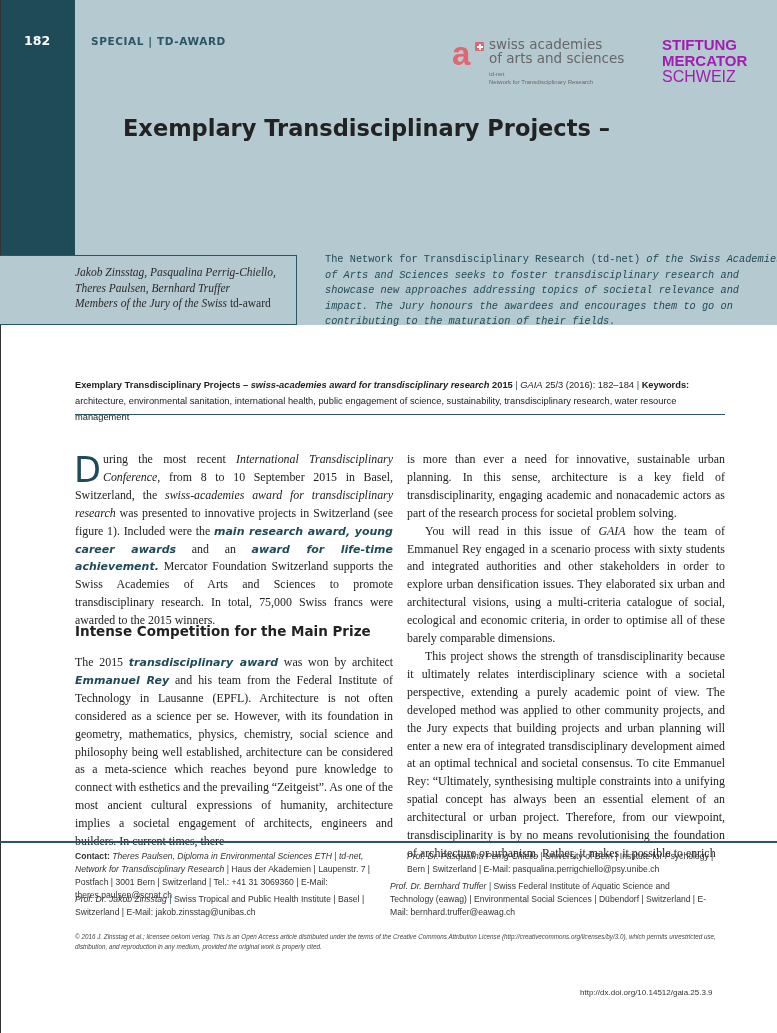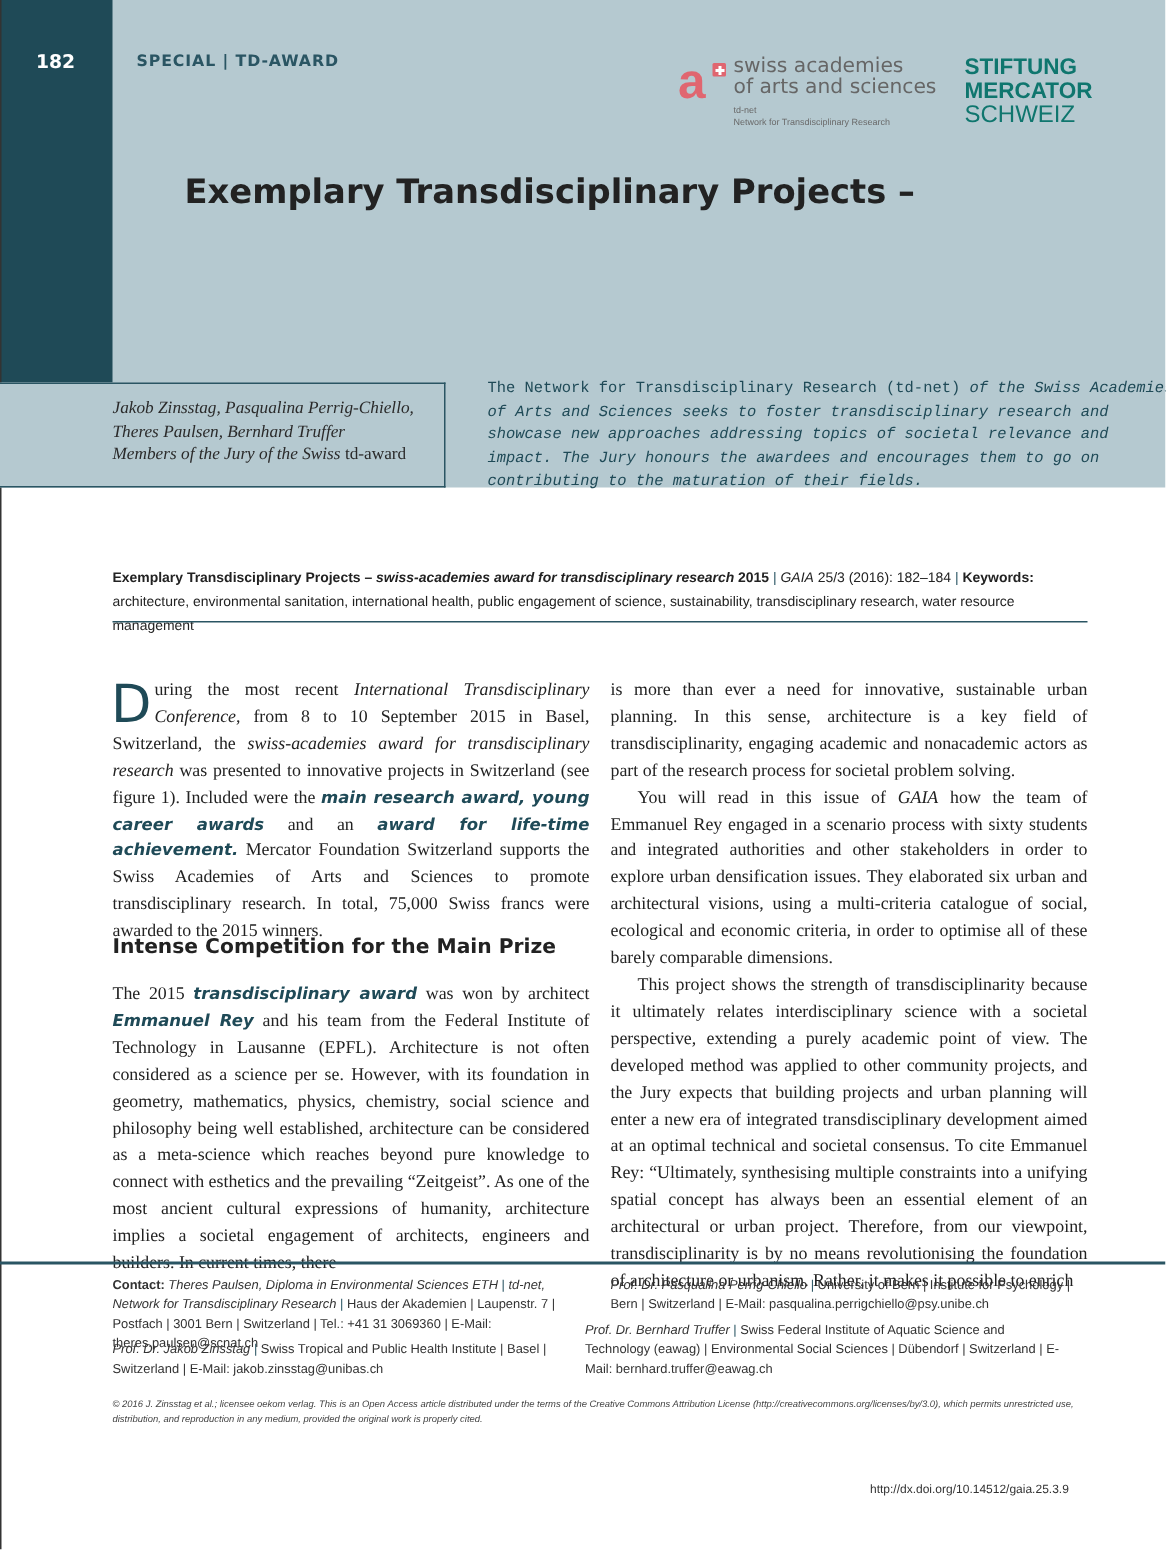--- a/index.html
+++ b/index.html
@@ -12,21 +12,21 @@
   .dark-tab { position: absolute; left: 0; top: 0; width: 75px; height: 255px; background: #1f4a57; }
   .page-num { position: absolute; left: 24px; top: 33px; color: #fff; font-family: "DejaVu Sans", sans-serif; font-weight: bold; font-size: 12.5px; }
   .section-label { position: absolute; left: 91px; top: 35px; color: #2a5563; font-family: "DejaVu Sans", sans-serif; font-weight: bold; font-size: 10.5px; letter-spacing: 0.6px; }
 
   .logo-a { position: absolute; left: 452px; top: 37px; font-family: "Liberation Sans", sans-serif; font-size: 33px; font-weight: bold; color: #e06670; line-height: 1; }
   .logo-cross { position: absolute; left: 475px; top: 42px; width: 9px; height: 9px; background: #e06670; border-radius: 1px; }
   .logo-cross::before { content: ""; position: absolute; left: 3.5px; top: 1.5px; width: 2px; height: 6px; background: #fff; }
   .logo-cross::after { content: ""; position: absolute; left: 1.5px; top: 3.5px; width: 6px; height: 2px; background: #fff; }
   .logo-sa { position: absolute; left: 489px; top: 37px; font-family: "DejaVu Sans", sans-serif; font-size: 13.5px; color: #666; line-height: 14px; }
   .logo-tdnet { position: absolute; left: 489px; top: 70px; font-family: "Liberation Sans", sans-serif; font-size: 6px; color: #6a6a6a; line-height: 8px; }
-  .logo-merc { position: absolute; left: 643px; top: 37px; font-family: "Liberation Sans", sans-serif; font-size: 15px; color: #0f766e; line-height: 16px; }
+  .logo-merc { position: absolute; left: 662px; top: 37px; font-family: "Liberation Sans", sans-serif; font-size: 15px; color: #a21caf; line-height: 16px; }
   .logo-merc .b { font-weight: bold; display: block; }
   .logo-merc .n { display: block; font-size: 16px; }
 
   .title { position: absolute; left: 123px; top: 114px; font-family: "DejaVu Sans", sans-serif; font-weight: bold; font-size: 22.5px; line-height: 29px; color: #222; }
   .title i { font-style: italic; }
 
   .author-box { position: absolute; left: 0; top: 255px; width: 297px; height: 70px; border-top: 1.5px solid #2a5563; border-right: 1.5px solid #2a5563; border-bottom: 1.5px solid #2a5563; background: #b5c9d0; }
   .authors { position: absolute; left: 75px; top: 265px; font-style: italic; font-size: 11.5px; line-height: 15.5px; color: #2a2a2a; }
   .authors .up { font-style: normal; }
   .intro { position: absolute; left: 313px; top: 252px; width: 460px; font-family: Liberation Mono, monospace; font-style: italic; font-size: 10.3px; line-height: 15.5px; color: #1f4a57; margin-left: 12px; }

